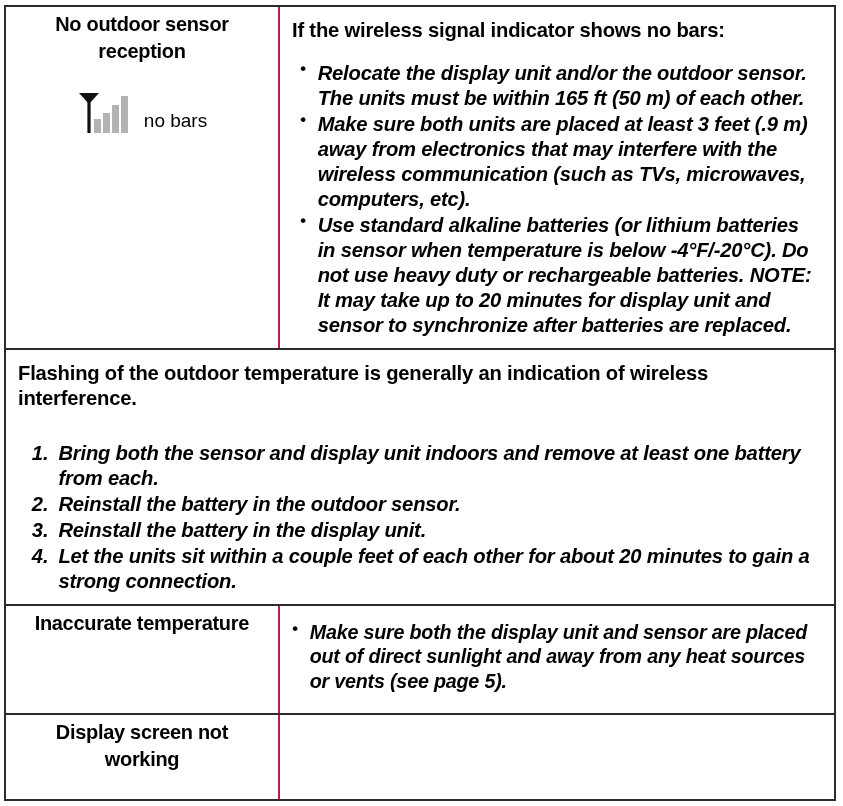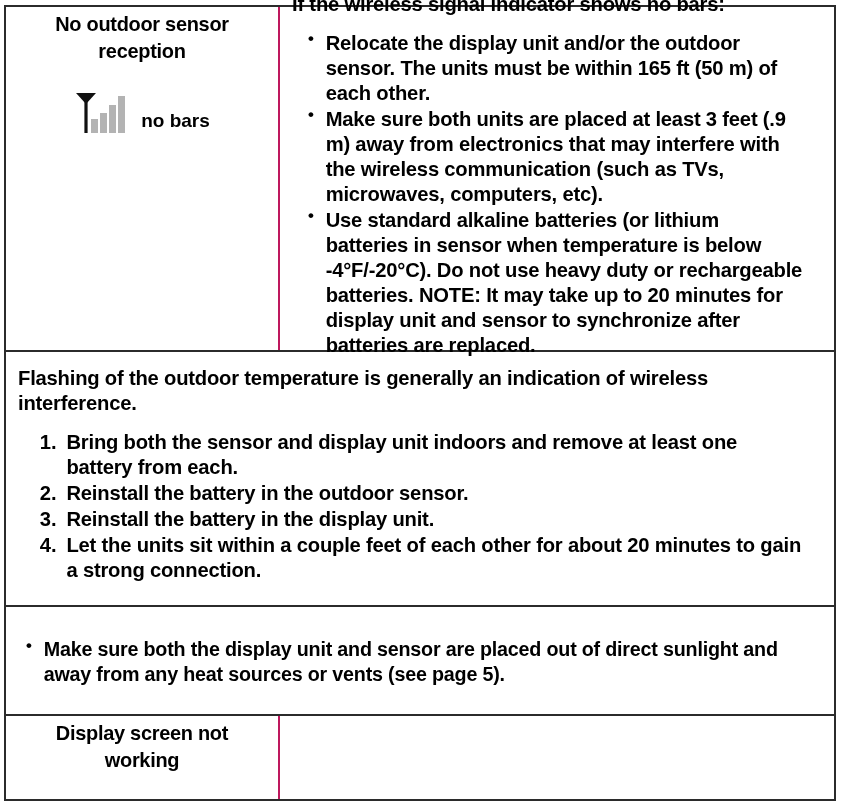--- a/index.html
+++ b/index.html
@@ -61,21 +61,21 @@
     padding: 4px 10px;
     text-align: center;
   }
 
   .cell-body {
     box-sizing: border-box;
     flex: 1 1 auto;
     padding: 10px 8px 6px 12px;
     display: flex;
     flex-direction: column;
-    justify-content: center;
+    justify-content: space-between;
   }
 
   .label-title {
     font-weight: bold;
     font-size: 21px;
     line-height: 1.28;
     letter-spacing: -0.3px;
     color: #000;
     font-stretch: condensed;
     transform: scaleX(0.95);
@@ -88,41 +88,42 @@
     justify-content: center;
     margin-top: 26px;
   }
 
   .signal-icon {
     display: block;
   }
 
   .no-bars-text {
     font-size: 19px;
-    font-weight: 700;
+    font-weight: 400;
     line-height: 1;
     margin-left: 9px;
     margin-bottom: 3px;
     letter-spacing: 0px;
   }
 
   .intro {
     font-size: 20.5px;
     line-height: 1.22;
     font-weight: 600;
     letter-spacing: -0.2px;
     margin: 0 0 2px 0;
     transform: scaleX(0.985);
     transform-origin: left center;
   }
 
   ul.bullets, ol.steps {
     list-style: none;
-    margin: 12px;
+    margin: 4px;
     padding: 0;
+    font-style: italic;
   }
 
   ul.bullets > li {
     position: relative;
     font-size: 20.5px;
     line-height: 1.22;
     font-weight: 600;
     letter-spacing: -0.2px;
     padding-left: 22px;
     margin-bottom: 1px;
@@ -202,20 +203,23 @@
         <ol class="steps">
           <li><span class="num">1.</span><span>Bring both the sensor and display unit indoors and remove at least one battery from each.</span></li>
           <li><span class="num">2.</span><span>Reinstall the battery in the outdoor sensor.</span></li>
           <li><span class="num">3.</span><span>Reinstall the battery in the display unit.</span></li>
           <li><span class="num">4.</span><span>Let the units sit within a couple feet of each other for about 20 minutes to gain a strong connection.</span></li>
         </ol>
       </div>
     </div>
 
     <div class="row row-3">
+      <div class="cell-label">
+        <div class="label-title">Inaccurate temperature</div>
+      </div>
       <div class="cell-body">
         <ul class="bullets">
           <li>Make sure both the display unit and sensor are placed out of direct sunlight and away from any heat sources or vents (see page 5).</li>
         </ul>
       </div>
     </div>
 
     <div class="row row-4">
       <div class="cell-label">
         <div class="label-title">Display screen not working</div>

